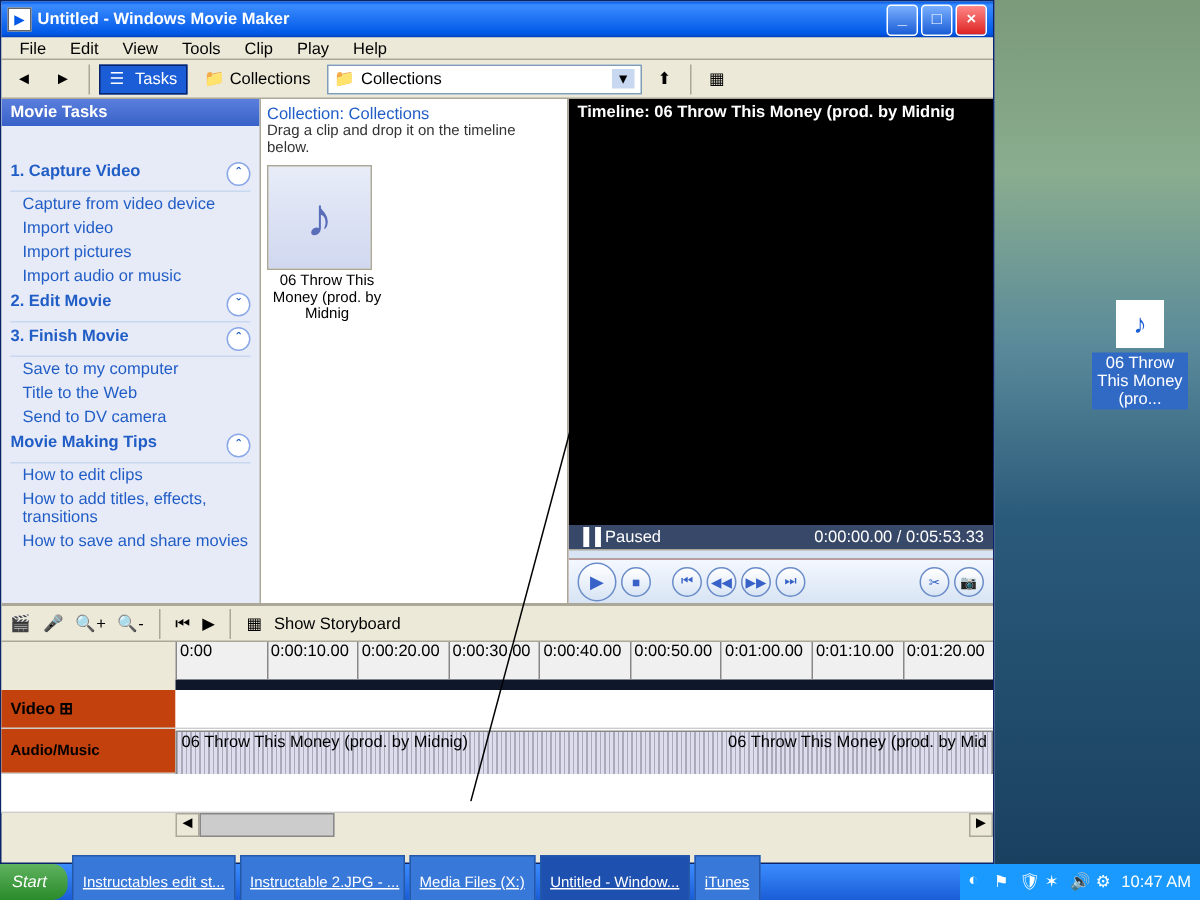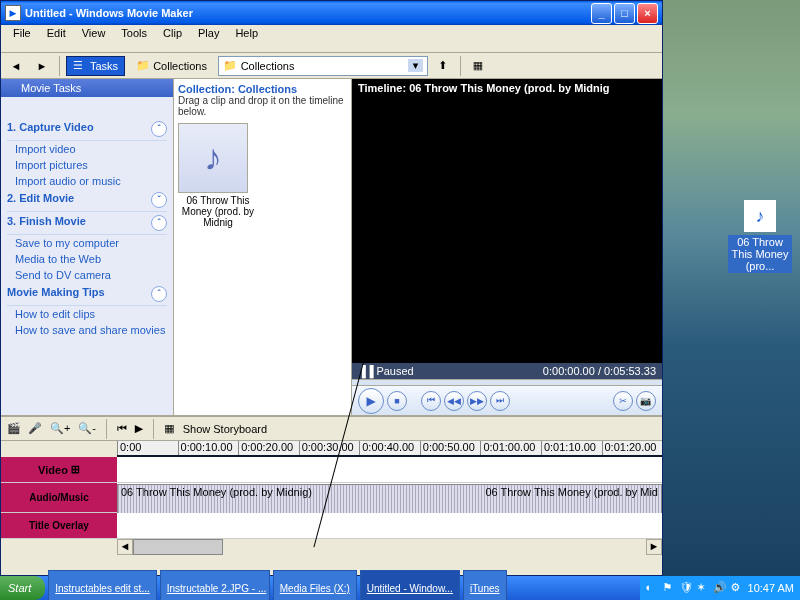--- a/index.html
+++ b/index.html
@@ -3,55 +3,55 @@
 <meta charset="utf-8">
 <style>
 * { box-sizing: border-box; margin: 0; padding: 0; font-family: Tahoma, sans-serif; font-size: 11px; }
 body { background: #3a6ea5; width: 800px; height: 600px; overflow: hidden; position: relative; }
 .wmm-window { position: absolute; left: 0; top: 0; width: 663px; height: 576px; background: #ece9d8; border: 1px solid #0a246a; }
 .titlebar { height: 24px; background: linear-gradient(to bottom, #0058e6, #3b8cff 10%, #0058e6 90%, #003db2); color: white; display: flex; align-items: center; padding: 0 4px; }
 .titlebar-icon { width: 16px; height: 16px; background: #fff; border: 1px solid #666; margin-right: 4px; font-size: 9px; display:flex; align-items:center; justify-content:center; color:#0058e6; }
 .titlebar-text { flex: 1; font-weight: bold; }
 .winbtn { width: 21px; height: 21px; margin-left: 2px; background: linear-gradient(#f88, #d22); border: 1px solid #fff; border-radius: 3px; color: white; text-align: center; line-height: 19px; font-weight: bold; }
 .winbtn.min, .winbtn.max { background: linear-gradient(#7ab0ff, #1a5dd6); }
-.menubar { height: 28px; background: #ece9d8; display: flex; padding: 0 4px; border-bottom: 1px solid #aca899; }
+.menubar { height: 15px; background: #ece9d8; display: flex; padding: 0 4px; border-bottom: 1px solid #aca899; }
 .menubar span { padding: 2px 8px; cursor: default; }
 .toolbar { height: 26px; background: #ece9d8; display: flex; align-items: center; padding: 0 4px; gap: 4px; border-bottom: 1px solid #aca899; }
 .tbtn { width: 22px; height: 22px; border: 1px solid transparent; display: flex; align-items: center; justify-content: center; }
 .tasks-btn { background: #1a5dd6; color: white; padding: 2px 6px; border: 1px solid #0a246a; display: flex; align-items: center; gap: 3px; }
 .collections-btn { padding: 2px 6px; display: flex; align-items: center; gap: 3px; border: 1px solid transparent; }
 .combo { border: 1px solid #7f9db9; background: white; padding: 1px 4px; display: flex; align-items: center; width: 210px; height: 20px; }
 .combo-arrow { margin-left: auto; width: 15px; background: #c8d8f0; text-align: center; }
 .main-area { display: flex; height: 336px; }
 .task-pane { width: 173px; background: #e7ebf7; border-right: 1px solid #aca899; overflow: hidden; }
-.task-header { background: linear-gradient(#5a7edc, #3862c8); color: white; padding: 3px 20px; font-weight: normal; }
+.task-header { background: linear-gradient(#5a7edc, #3862c8); color: white; padding: 3px 6px; font-weight: bold; }
 .task-section { padding: 21px 6px; }
 .task-title { font-weight: bold; color: #215dc6; padding: 3px 0; display: flex; justify-content: space-between; border-bottom: 1px solid #c8d8f0; }
 .task-title .chev { width: 16px; height: 16px; border-radius: 50%; background: #fff; border: 1px solid #8aa8e8; text-align: center; line-height: 12px; color: #215dc6; font-size: 9px; }
 .task-link { color: #215dc6; padding: 2px 0 2px 8px; display: block; cursor: pointer; }
 .collection-area { flex: 1; background: #fff; padding: 4px; border-right: 1px solid #aca899; position: relative; }
-.coll-title { color: #215dc6; font-weight: bold; }
+.coll-title { color: #215dc6; font-weight: normal; }
 .coll-sub { color: #333; font-size: 10px; margin-bottom: 6px; }
 .clip-item { width: 80px; text-align: center; }
 .clip-thumb { width: 70px; height: 70px; border: 1px solid #aca899; background: linear-gradient(#e8ecf8, #d0d8f0); display: flex; align-items: center; justify-content: center; font-size: 36px; color: #5a6db8; }
 .clip-label { font-size: 10px; margin-top: 2px; word-wrap: break-word; }
-.preview-pane { width: 310px; background: #be185d; display: flex; flex-direction: column; }
+.preview-pane { width: 283px; background: #be185d; display: flex; flex-direction: column; }
 .preview-header { background: #000; color: #fff; padding: 3px 6px; font-weight: bold; }
 .preview-video { flex: 1; background: #000; }
 .preview-status { background: #384868; color: #fff; padding: 2px 6px; display: flex; font-size: 10px; }
 .preview-status .time { margin-left: auto; }
 .preview-controls { background: linear-gradient(#f4f8ff, #d8e4f4); height: 30px; border-top: 1px solid #aca899; display: flex; align-items: center; padding: 0 6px; gap: 3px; }
 .pctrl { width: 20px; height: 20px; border-radius: 50%; border: 1px solid #6a8cc8; background: linear-gradient(#fff, #d8e4f4); display: flex; align-items: center; justify-content: center; font-size: 9px; color: #3862c8; }
 .pctrl.play { width: 26px; height: 26px; font-size: 12px; }
 .timeline-area { height: 140px; border-top: 2px solid #aca899; background: #ece9d8; }
 .tl-toolbar { height: 24px; display: flex; align-items: center; padding: 0 6px; gap: 8px; border-bottom: 1px solid #aca899; }
-.tl-ruler { height: 16px; background: #f0f0f0; display: flex; font-size: 9px; border-bottom: 2px solid #0f172a; margin-left: 116px; }
+.tl-ruler { height: 32px; background: #f0f0f0; display: flex; font-size: 9px; border-bottom: 7px solid #0f172a; margin-left: 116px; }
 .tl-ruler span { flex: 1; border-left: 1px solid #888; padding-left: 2px; }
 .tl-row { display: flex; height: 26px; border-bottom: 1px solid #ccc; }
-.tl-label { width: 116px; background: #be185d; padding: 0 6px; display: flex; align-items: center; font-weight: bold; font-size: 10px; justify-content: center; }
+.tl-label { width: 116px; background: #c2410c; padding: 0 6px; display: flex; align-items: center; font-weight: bold; font-size: 10px; justify-content: flex-start; }
 .tl-track { flex: 1; background: #fff; position: relative; }
 .audio-clip { position: absolute; left: 0; top: 1px; height: 40px; width: 100%; background: repeating-linear-gradient(90deg, #aab 0 1px, #dde 1px 3px); border: 1px solid #888; font-size: 9px; padding: 1px 3px; overflow: hidden; white-space: nowrap; display:flex; }
 .statusbar { height: 20px; background: #ece9d8; border-top: 1px solid #aca899; padding: 2px 6px; }
 .drag-line { position: absolute; left: 230px; top: 130px; width: 1px; height: 350px; background: #000; transform: rotate(15deg); transform-origin: top; z-index: 5; pointer-events:none;}
 .desktop-icon { position: absolute; right: 8px; top: 200px; width: 64px; text-align: center; color: white; font-size: 10px; }
 .desktop-icon .di-img { width: 32px; height: 32px; background: #fff; margin: 0 auto 3px; display:flex; align-items:center; justify-content:center; color:#1a5dd6; font-size:18px;}
 .desktop-icon .di-lbl { background: #316ac5; padding: 1px 2px; }
 .taskbar { position: absolute; bottom: 0; left: 0; width: 800px; height: 24px; background: linear-gradient(#3b8cff, #1a5dd6); display: flex; align-items: center; }
 .start-btn { height: 24px; background: linear-gradient(#5fb35f, #2a8a2a); color: white; font-weight: normal; font-style: italic; padding: 0 14px 0 8px; border-radius: 0 10px 10px 0; display: flex; align-items: center; }
 .tb-item { background: #3878d8; color: white; padding: 2px 6px; margin-left: 3px; border: 1px solid #2558a8; font-size: 10px; max-width: 110px; overflow: hidden; white-space: nowrap; height: 36px; display:flex; align-items:center;text-decoration:underline;}
@@ -114,39 +114,41 @@
   </div>
 
   <div class="main-area">
     <div class="task-pane">
       <div class="task-header">Movie Tasks</div>
       <div class="task-section">
         <div class="task-title">
             <span>1. Capture Video</span>
             <span class="chev">ˆ</span>
           </div>
+        <a class="task-link">Capture from video device</a>
         <a class="task-link">Import video</a>
         <a class="task-link">Import pictures</a>
         <a class="task-link">Import audio or music</a>
         <div class="task-title">
             <span>2. Edit Movie</span>
             <span class="chev">ˇ</span>
           </div>
         <div class="task-title">
             <span>3. Finish Movie</span>
             <span class="chev">ˆ</span>
           </div>
         <a class="task-link">Save to my computer</a>
-        <a class="task-link">Media to the Web</a>
+        <a class="task-link">Title to the Web</a>
         <a class="task-link">Send to DV camera</a>
         <div class="task-title">
             <span>Movie Making Tips</span>
             <span class="chev">ˆ</span>
           </div>
         <a class="task-link">How to edit clips</a>
+        <a class="task-link">How to add titles, effects, transitions</a>
         <a class="task-link">How to save and share movies</a>
       </div>
     </div>
 
     <div class="collection-area">
       <div class="coll-title">Collection: Collections</div>
       <div class="coll-sub">Drag a clip and drop it on the timeline below.</div>
       <div class="clip-item">
         <div class="clip-thumb">♪</div>
         <div class="clip-label">06 Throw This Money (prod. by Midnig</div>
@@ -209,21 +211,20 @@
     <div class="tl-row" style="height:30px">
       <div class="tl-label">Audio/Music</div>
       <div class="tl-track">
         <div class="audio-clip">
           <span>06 Throw This Money (prod. by Midnig)</span>
           <span style="margin-left:auto">06 Throw This Money (prod. by Mid</span>
         </div>
       </div>
     </div>
     <div class="tl-row">
-      <div class="tl-label">Title Overlay</div>
       <div class="tl-track"></div>
     </div>
     <div style="height:16px;margin-left:116px;background:#ece9d8;display:flex">
       <span style="width:16px;text-align:center;border:1px solid #aca899">◄</span>
       <span style="width:90px;background:#ccc;border:1px solid #888"></span>
       <span style="flex:1"></span>
       <span style="width:16px;text-align:center;border:1px solid #aca899">►</span>
     </div>
   </div>
 

